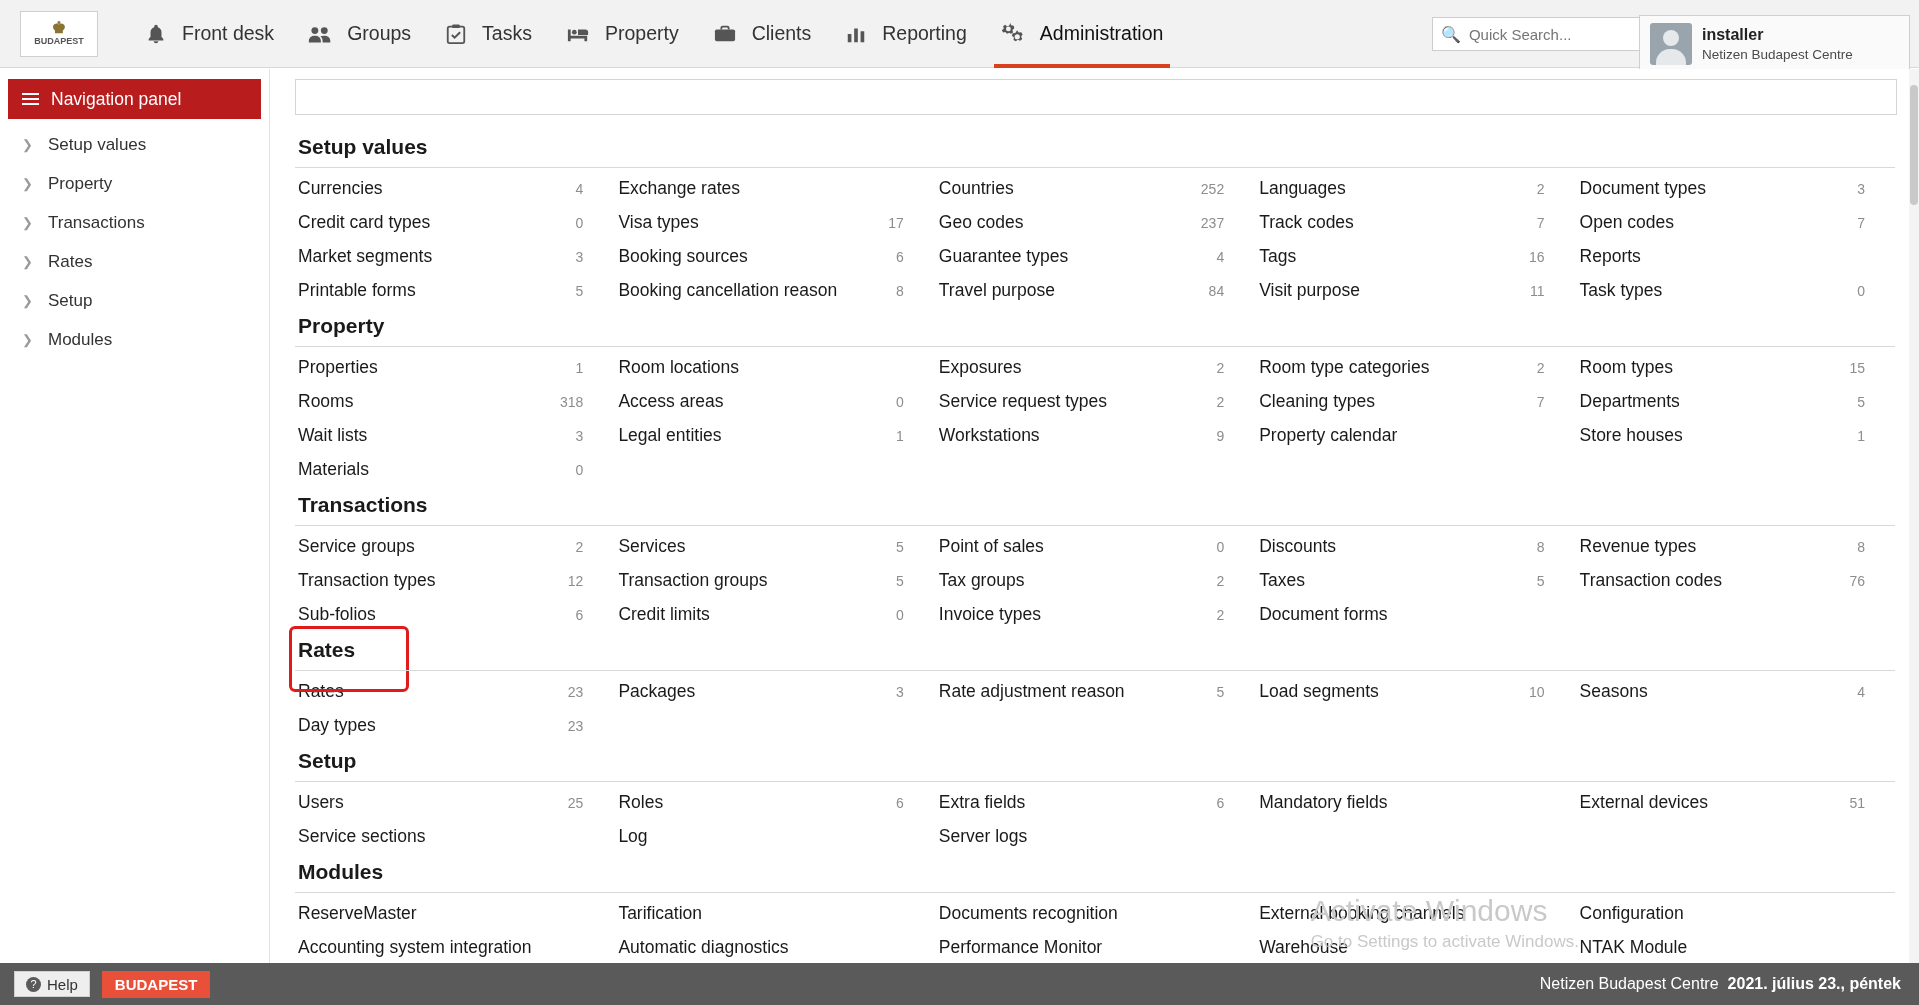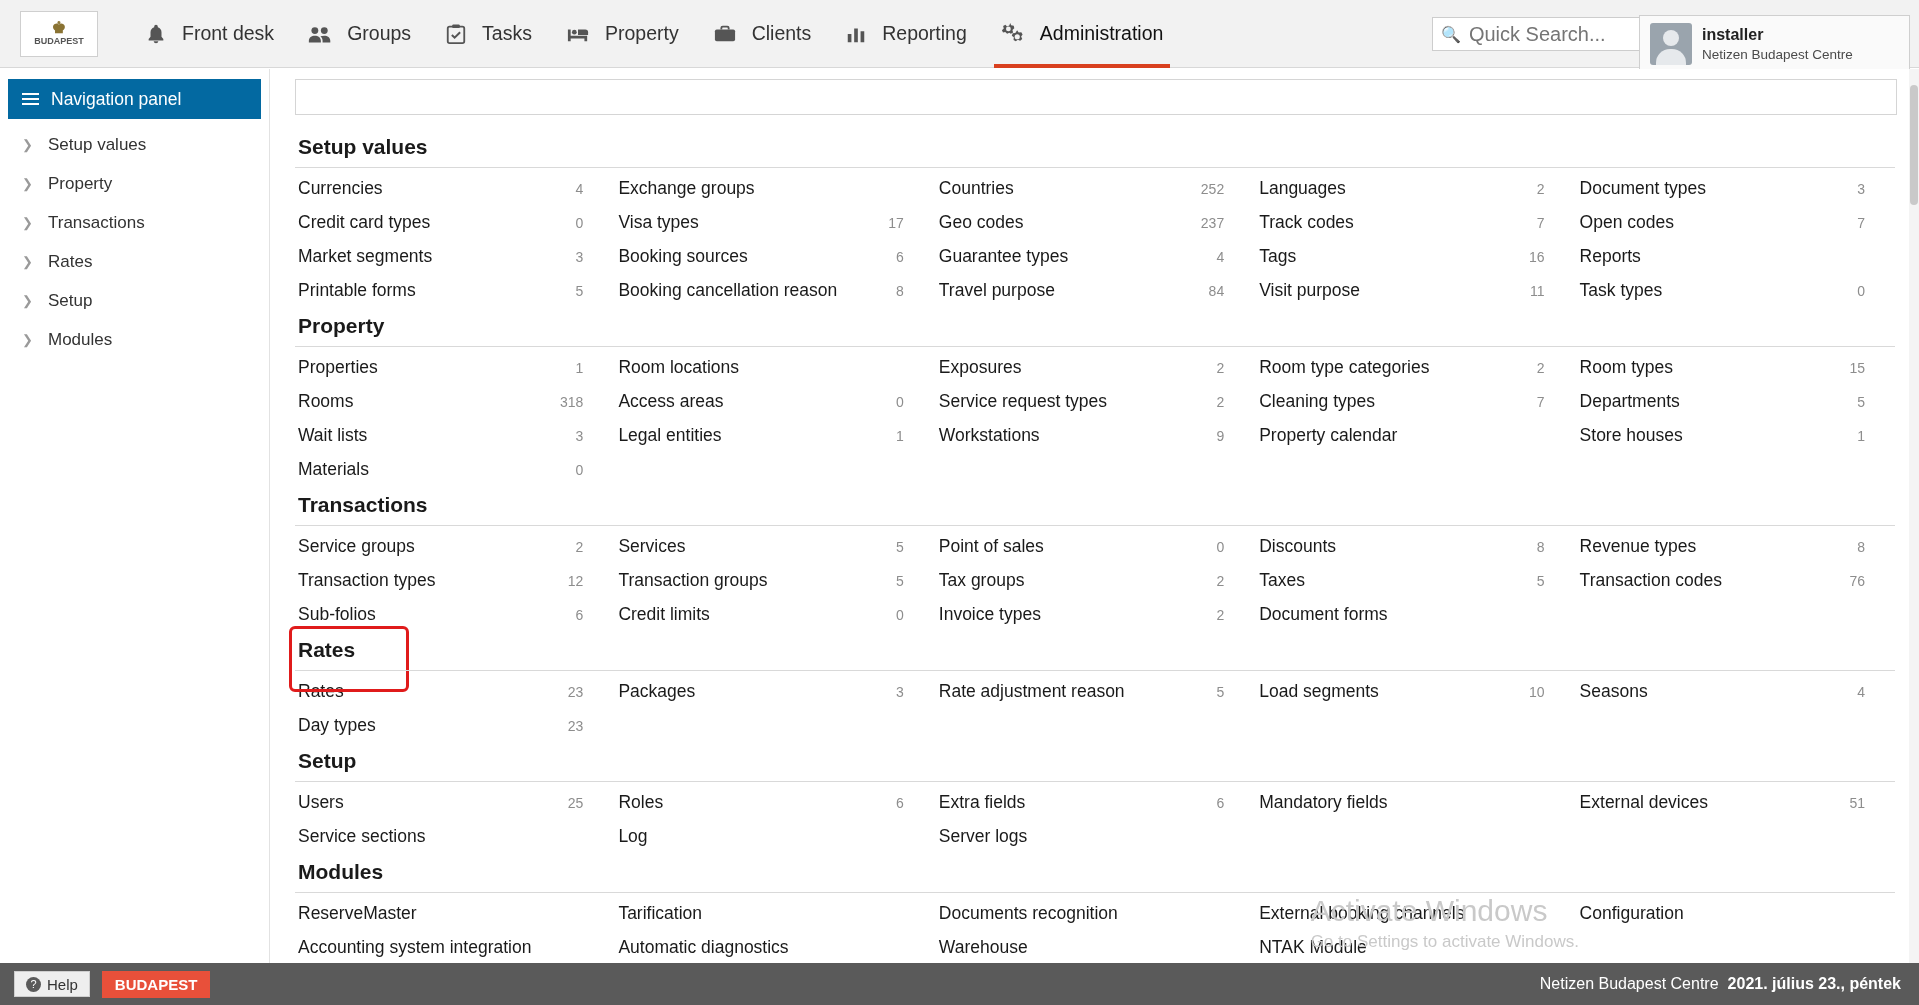--- a/index.html
+++ b/index.html
@@ -51,21 +51,21 @@
     height: 4px; background: #d9401f;
   }
   .search-wrap {
     position: absolute; right: 265px; top: 17px;
     width: 222px; height: 34px;
     background: #ffffff; border: 1px solid #cdcdcd;
     display: flex; align-items: center; padding: 0 8px;
   }
   .search-wrap .mag { color: #8c9bb0; font-size: 16px; margin-right: 6px; }
   .search-wrap input {
-    border: 0; outline: 0; font-size: 20px; color: #8e8e8e;
+    border: 0; outline: 0; font-size: 15px; color: #8e8e8e;
     width: 100%; background: transparent;
     font-family: "Liberation Sans", sans-serif;
   }
   .user-box {
     position: absolute; right: 9px; top: 15px;
     width: 271px; height: 58px;
     border: 1px solid #cfcfcf; background: #fafafa;
     display: flex; align-items: center; padding: 0 10px; gap: 10px;
   }
   .avatar {
@@ -88,21 +88,21 @@
 
   
   .sidebar {
     position: absolute; left: 0; top: 69px;
     width: 270px; height: 894px;
     background: #ffffff;
     border-right: 1px solid #e2e2e2;
   }
   .navpanel-head {
     height: 40px; margin: 10px 8px 6px 8px;
-    background: #0369a1; color: #fff;
+    background: #b91c1c; color: #fff;
     display: flex; align-items: center; gap: 12px;
     padding: 0 14px; font-size: 17.5px;
   }
   .hamburger { display: inline-block; width: 17px; }
   .hamburger i {
     display: block; height: 2px; background: #fff; margin: 3px 0;
   }
   .side-item {
     height: 39px; display: flex; align-items: center; gap: 14px;
     padding: 0 14px 0 22px; font-size: 17px; color: #333; cursor: pointer;
@@ -344,21 +344,21 @@
 
     <div class="content">
 
       <div class="group-title">Setup values</div>
       <div class="grid">
         <div class="cell">
             <span class="lbl">Currencies</span>
             <span class="cnt">4</span>
           </div>
         <div class="cell">
-            <span class="lbl">Exchange groups</span>
+            <span class="lbl">Exchange rates</span>
             <span class="cnt"></span>
           </div>
         <div class="cell">
             <span class="lbl">Countries</span>
             <span class="cnt">252</span>
           </div>
         <div class="cell">
             <span class="lbl">Languages</span>
             <span class="cnt">2</span>
           </div>
@@ -658,20 +658,24 @@
 
         <div class="cell">
             <span class="lbl">Accounting system integration</span>
             <span class="cnt"></span>
           </div>
         <div class="cell">
             <span class="lbl">Automatic diagnostics</span>
             <span class="cnt"></span>
           </div>
         <div class="cell">
+            <span class="lbl">Performance Monitor</span>
+            <span class="cnt"></span>
+          </div>
+        <div class="cell">
             <span class="lbl">Warehouse</span>
             <span class="cnt"></span>
           </div>
         <div class="cell">
             <span class="lbl">NTAK Module</span>
             <span class="cnt"></span>
           </div>
       </div>
 
     </div>

